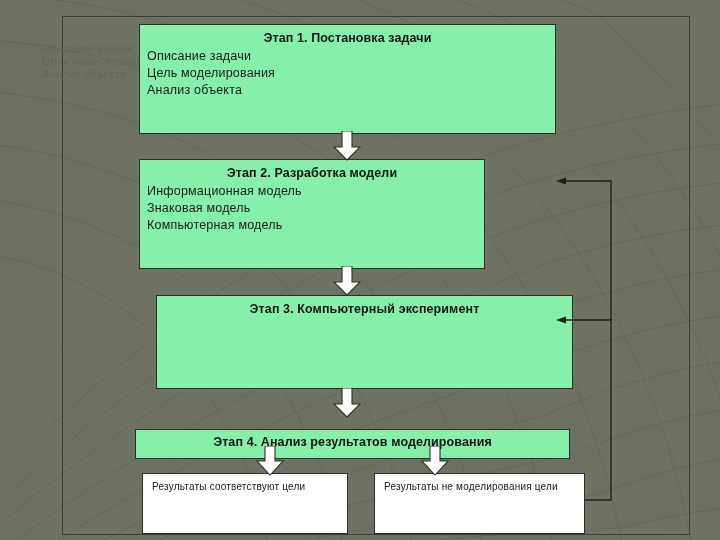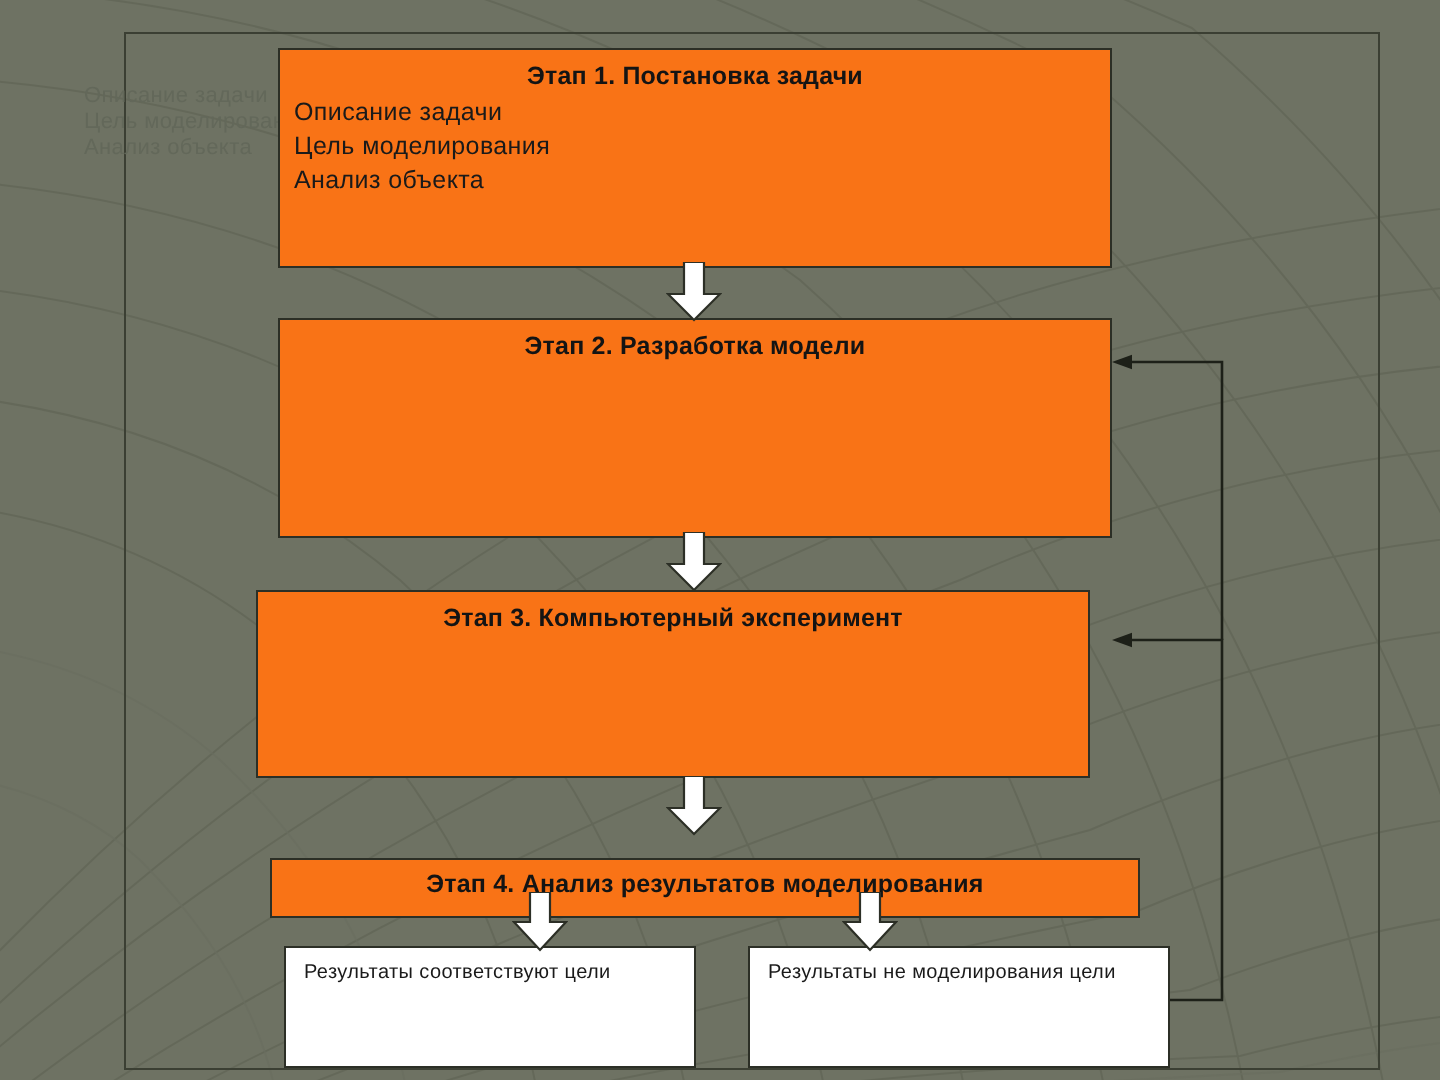--- a/index.html
+++ b/index.html
@@ -50,21 +50,21 @@
     color: #63685a;
     font-size: 11px;
     line-height: 13px;
     white-space: nowrap;
     letter-spacing: 0.2px;
   }
 
   
   .box {
     position: absolute;
-    background: #f97316;
+    background: #86efac;
     border: 1px solid #2c2f26;
     box-sizing: border-box;
   }
   .box-title {
     text-align: center;
     font-weight: bold;
     font-size: 12.5px;
     color: #141414;
     margin-top: 6px;
     letter-spacing: 0.1px;
@@ -75,22 +75,22 @@
   }
   .box-line {
     font-size: 12.5px;
     color: #1a1a1a;
     line-height: 17px;
     letter-spacing: 0.2px;
     white-space: nowrap;
   }
 
   .box-stage1 { left: 139px; top: 24px;  width: 417px; height: 110px; }
-  .box-stage2 { left: 139px; top: 159px; width: 417px; height: 110px; }
-  .box-stage3 { left: 128px; top: 295px; width: 417px; height: 94px;  }
+  .box-stage2 { left: 139px; top: 159px; width: 346px; height: 110px; }
+  .box-stage3 { left: 156px; top: 295px; width: 417px; height: 94px;  }
   .box-stage4 { left: 135px; top: 417px; width: 435px; height: 30px; margin-top: 12px;  }
 
   .box-stage4 .box-title { margin-top: 5px; }
 
   .box-result {
     position: absolute;
     background: #ffffff;
     border: 1px solid #2c2f26;
     box-sizing: border-box;
     height: 61px;
@@ -181,20 +181,25 @@
     <div class="box-title">Этап 1. Постановка задачи</div>
     <div class="box-lines">
       <div class="box-line">Описание задачи</div>
       <div class="box-line">Цель моделирования</div>
       <div class="box-line">Анализ объекта</div>
     </div>
   </div>
 
   <div class="box box-stage2">
     <div class="box-title">Этап 2. Разработка модели</div>
+    <div class="box-lines">
+      <div class="box-line">Информационная модель</div>
+      <div class="box-line">Знаковая модель</div>
+      <div class="box-line">Компьютерная модель</div>
+    </div>
   </div>
 
   <div class="box box-stage3">
     <div class="box-title">Этап 3. Компьютерный эксперимент</div>
   </div>
 
   <div class="box box-stage4">
     <div class="box-title">Этап 4. Анализ результатов моделирования</div>
   </div>
 

